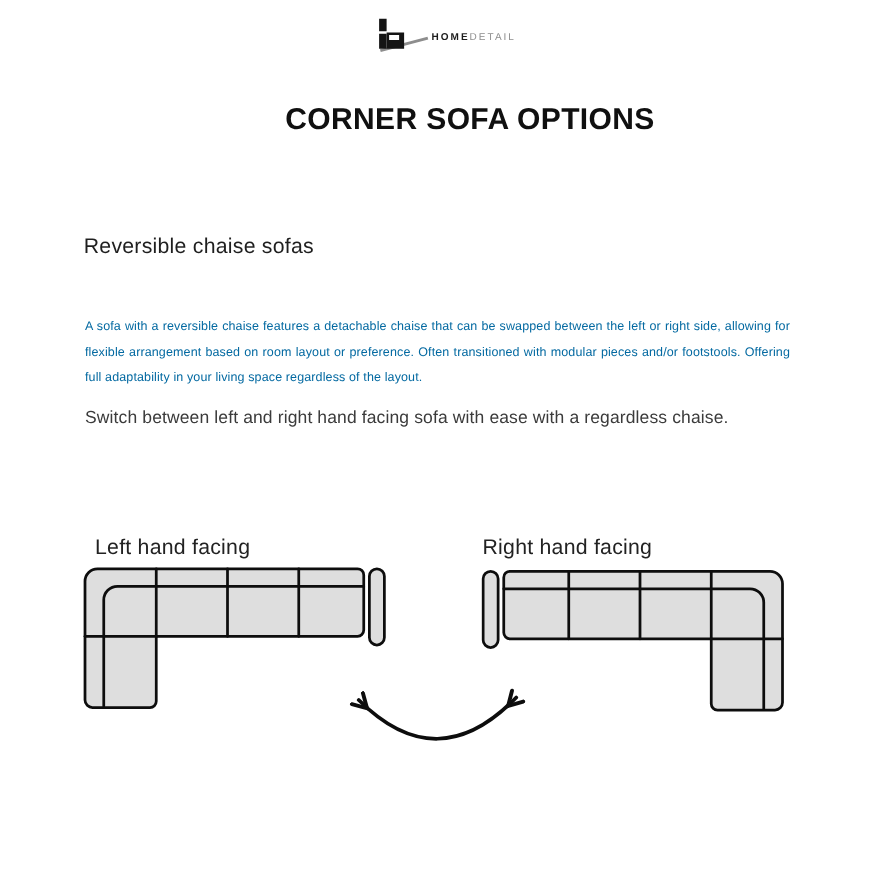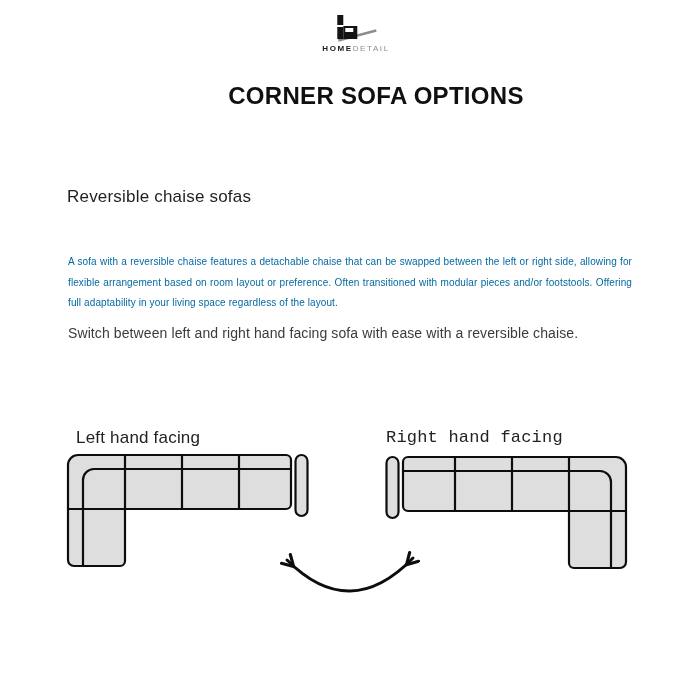--- a/index.html
+++ b/index.html
@@ -3,37 +3,37 @@
 <meta charset="utf-8">
 <style>
   html,body{margin:0;padding:0;}
   body{
     width:700px;height:700px;background:var(--bg,#ffffff);
     font-family:"Liberation Sans",sans-serif;position:relative;overflow:hidden;
   }
   .abs{position:absolute;}
 
   
-  .logo{top:14px;left:356px;transform:translateX(-50%);display:flex;flex-direction:column;align-items:center;}
+  .logo{top:14px;left:356px;transform:translateX(-50%);display:flex;flex-direction:row;align-items:center;}
   .logo-mark{display:block;}
   .wordmark{margin-top:2px;font-size:8px;letter-spacing:1.6px;line-height:9px;white-space:nowrap;}
   .wordmark .bold{font-weight:700;color:#1c1c1c;}
   .wordmark .light{font-weight:400;color:var(--logo-gray,#8d8d8d);}
 
   
   .title{top:82px;left:0;width:700px;text-align:center;font-size:24px;font-weight:700;
          letter-spacing:.3px;color:#101010;padding-left:26px;}
   .heading{top:187px;left:67px;font-size:17px;font-weight:400;color:#1f1f1f;letter-spacing:.2px;}
   .paragraph{top:242px;left:68px;width:564px;font-size:10px;line-height:20.5px;color:#0369a1;
              text-align:justify;letter-spacing:.1px;}
   .subtext{top:311px;left:68px;width:564px;font-size:14px;color:#3b3b3b;letter-spacing:.1px;}
 
   .sofa-label{font-size:17px;color:#222;letter-spacing:.2px;}
   .label-left{top:428px;left:76px;}
-  .label-right{top:428px;left:386px;font-family:Liberation Mono, monospace;}
+  .label-right{top:428px;left:386px;}
 
   .sofa-left{top:453px;left:66px;}
   .sofa-right{top:455px;left:385px;}
   .swap-arrow{top:549px;left:281px;overflow:visible;}
 
   .sofa-fill{fill:var(--sofa-fill,#dedede);stroke:var(--outline,#0d0d0d);stroke-width:2.2;stroke-linejoin:round;}
   .sofa-line{fill:none;stroke:var(--outline,#0d0d0d);stroke-width:2.2;stroke-linecap:round;}
   .arrow-line{fill:none;stroke:var(--outline,#0d0d0d);stroke-width:3;stroke-linecap:round;}
 </style>
 </head>
@@ -51,21 +51,21 @@
     </svg>
     <div class="wordmark">
       <span class="bold">HOME</span><span class="light">DETAIL</span>
     </div>
   </div>
 
   <div class="abs title">CORNER SOFA OPTIONS</div>
 
   <div class="abs heading">Reversible chaise sofas</div>
   <p class="abs paragraph">A sofa with a reversible chaise features a detachable chaise that can be swapped between the left or right side, allowing for flexible arrangement based on room layout or preference. Often transitioned with modular pieces and/or footstools. Offering full adaptability in your living space regardless of the layout.</p>
-  <p class="abs subtext">Switch between left and right hand facing sofa with ease with a reversible chaise.</p>
+  <p class="abs subtext">Switch between left and right hand facing sofa with ease with a regardless chaise.</p>
 
   <div class="abs sofa-label label-left">Left hand facing</div>
   <div class="abs sofa-label label-right">Right hand facing</div>
 
   <svg class="abs sofa-left" width="243" height="116" viewBox="0 0 243 116" aria-hidden="true">
     <g>
 
       <rect class="sofa-fill" x="229.5" y="2" width="12" height="61" rx="6"></rect>
 
       <path class="sofa-fill" d="M 12,2 H 220 A 5,5 0 0 1 225,7 V 51 A 5,5 0 0 1 220,56 H 59 V 108

